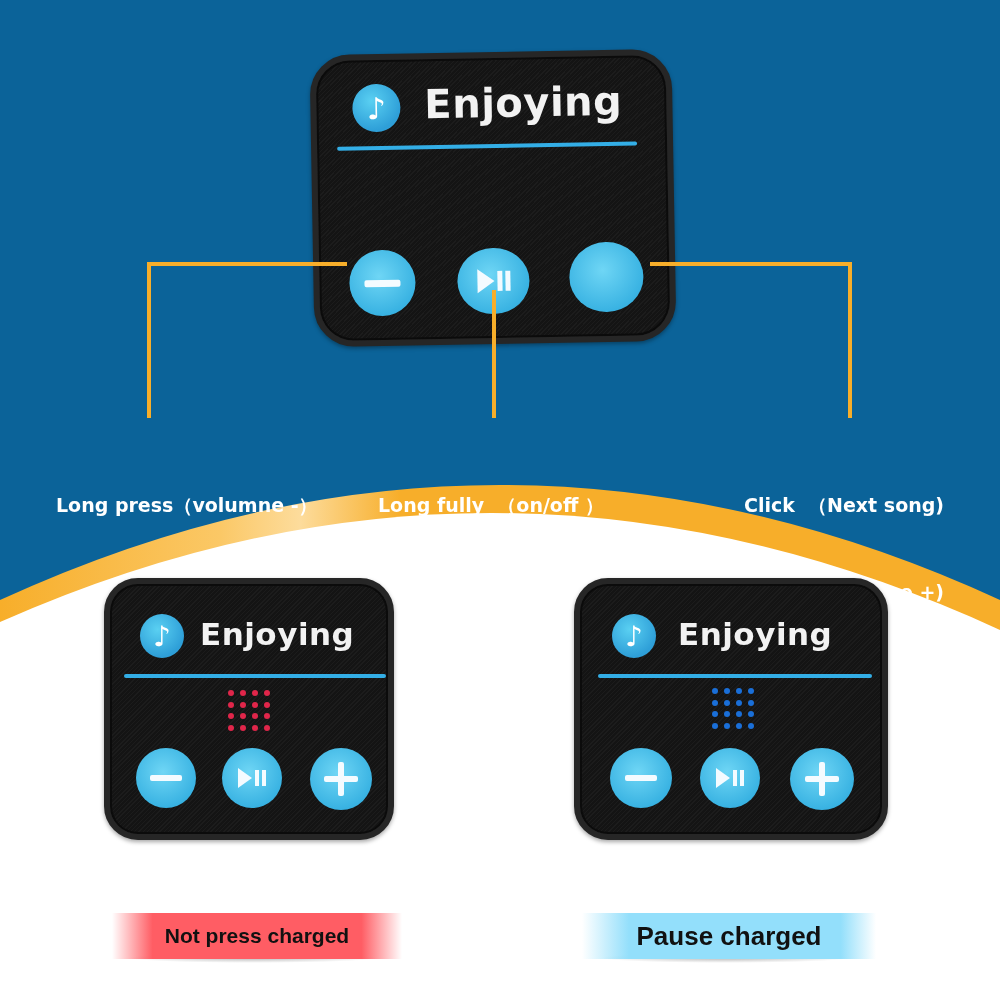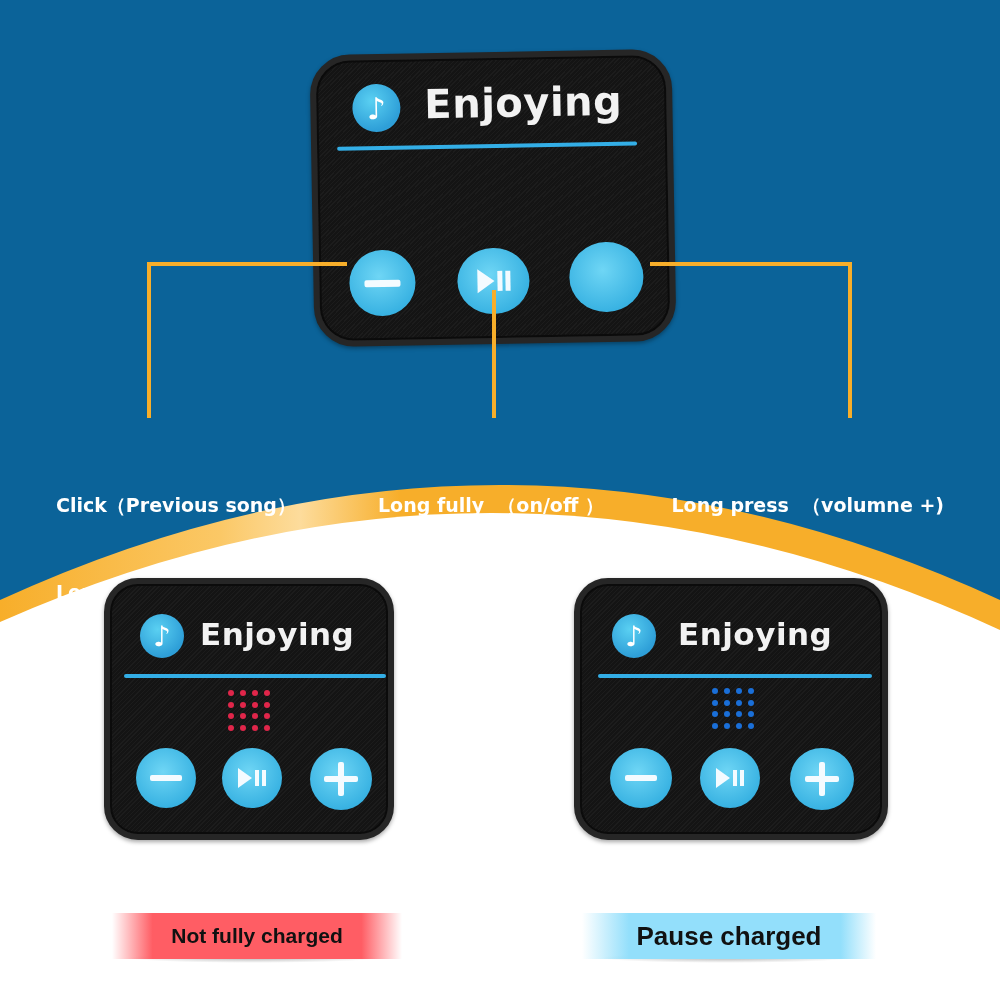--- a/index.html
+++ b/index.html
@@ -102,28 +102,28 @@
   </div>
 </div>
 
 <div class="ln" style="left:147px; top:262px; width:200px; height:4px;"></div>
 <div class="ln" style="left:147px; top:262px; width:4px; height:156px;"></div>
 <div class="ln" style="left:492px; top:290px; width:4px; height:128px;"></div>
 <div class="ln" style="left:650px; top:262px; width:202px; height:4px;"></div>
 <div class="ln" style="left:848px; top:262px; width:4px; height:156px;"></div>
 
 <div class="label" style="left:56px; top:433px;">
-  <div>Click（Previous song）</div>
   <div>Long press（volumne -）</div>
 </div>
 <div class="label" style="left:378px; top:433px;">
   <div>Long fully  （on/off ）</div>
   <div style="padding-left:12px;">Click（Play/Pause)</div>
 </div>
 <div class="label" style="left:662px; top:433px; text-align:right; width:282px;">
+  <div>Click  （Next song)</div>
   <div>Long press  （volumne +)</div>
 </div>
 
 <div class="patch" style="left:104px; top:578px; width:290px; height:262px; border-radius:34px;">
   <div class="note" style="left:30px; top:30px; width:44px; height:44px; font-size:28px;">♪</div>
   <div class="title" style="left:90px; top:32px; font-size:31px;">Enjoying</div>
   <div class="rule" style="left:14px; top:90px; width:262px;"></div>
   <div class="dots" style="left:118px; top:106px; width:48px; height:46px;">
     <span style="background:#e0264a;width:6px;height:6px;"></span>
       <span style="background:#e0264a;width:6px;height:6px;"></span>
@@ -195,20 +195,20 @@
 </div>
 
 <style>
   .plus.big2::before { left:0; top:14px; width:34px; height:6px; }
   .plus.big2::after { left:14px; top:0; width:6px; height:34px; }
 </style>
 
 <div class="ribbon-shadow" style="left:128px; top:953px; width:250px;"></div>
 <div class="ribbon" style="left:112px; top:913px; width:290px; font-size:21px;
             background: linear-gradient(90deg, rgba(255,93,100,0) 0%, #ff5d64 14%, #ff5d64 86%, rgba(255,93,100,0) 100%);">
-  <span>Not fully charged</span>
+  <span>Not press charged</span>
 </div>
 
 <div class="ribbon-shadow" style="left:600px; top:953px; width:250px;"></div>
 <div class="ribbon" style="left:582px; top:913px; width:294px; font-size:26px;
             background: linear-gradient(90deg, rgba(147,223,251,0) 0%, #93dffb 16%, #93dffb 88%, rgba(147,223,251,0) 100%);">
   <span>Pause charged</span>
 </div>
 
 </body></html>

